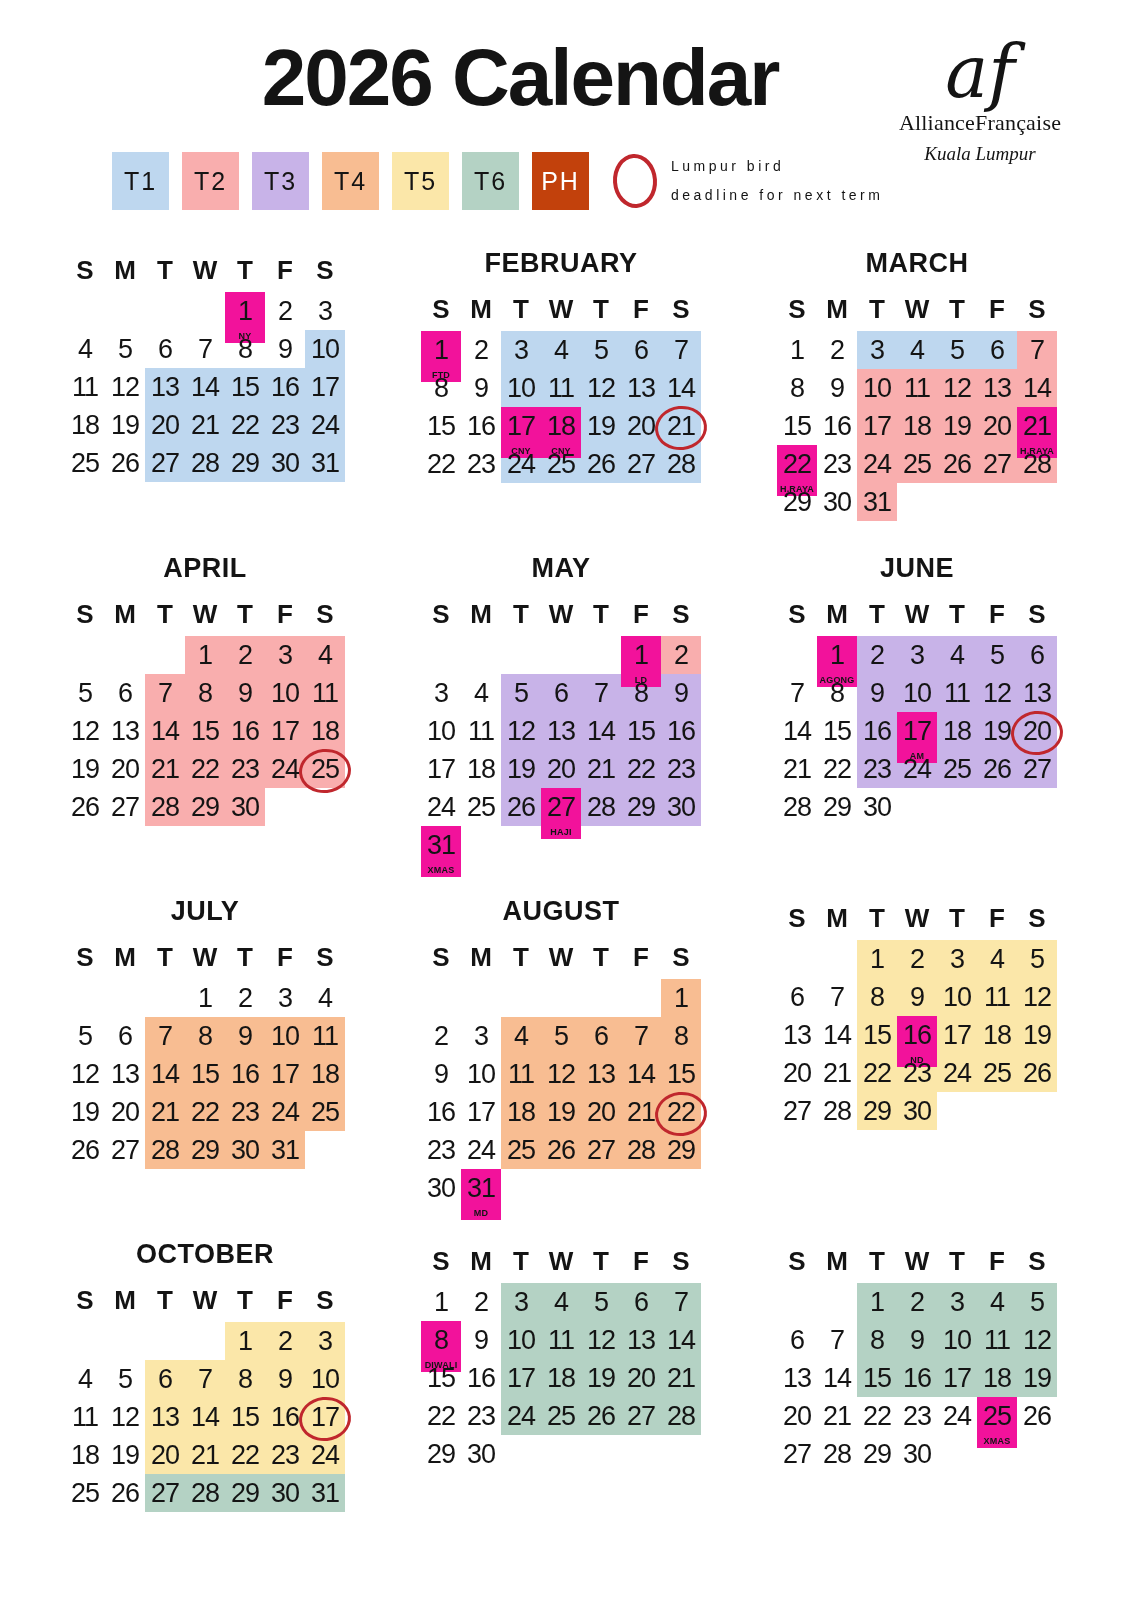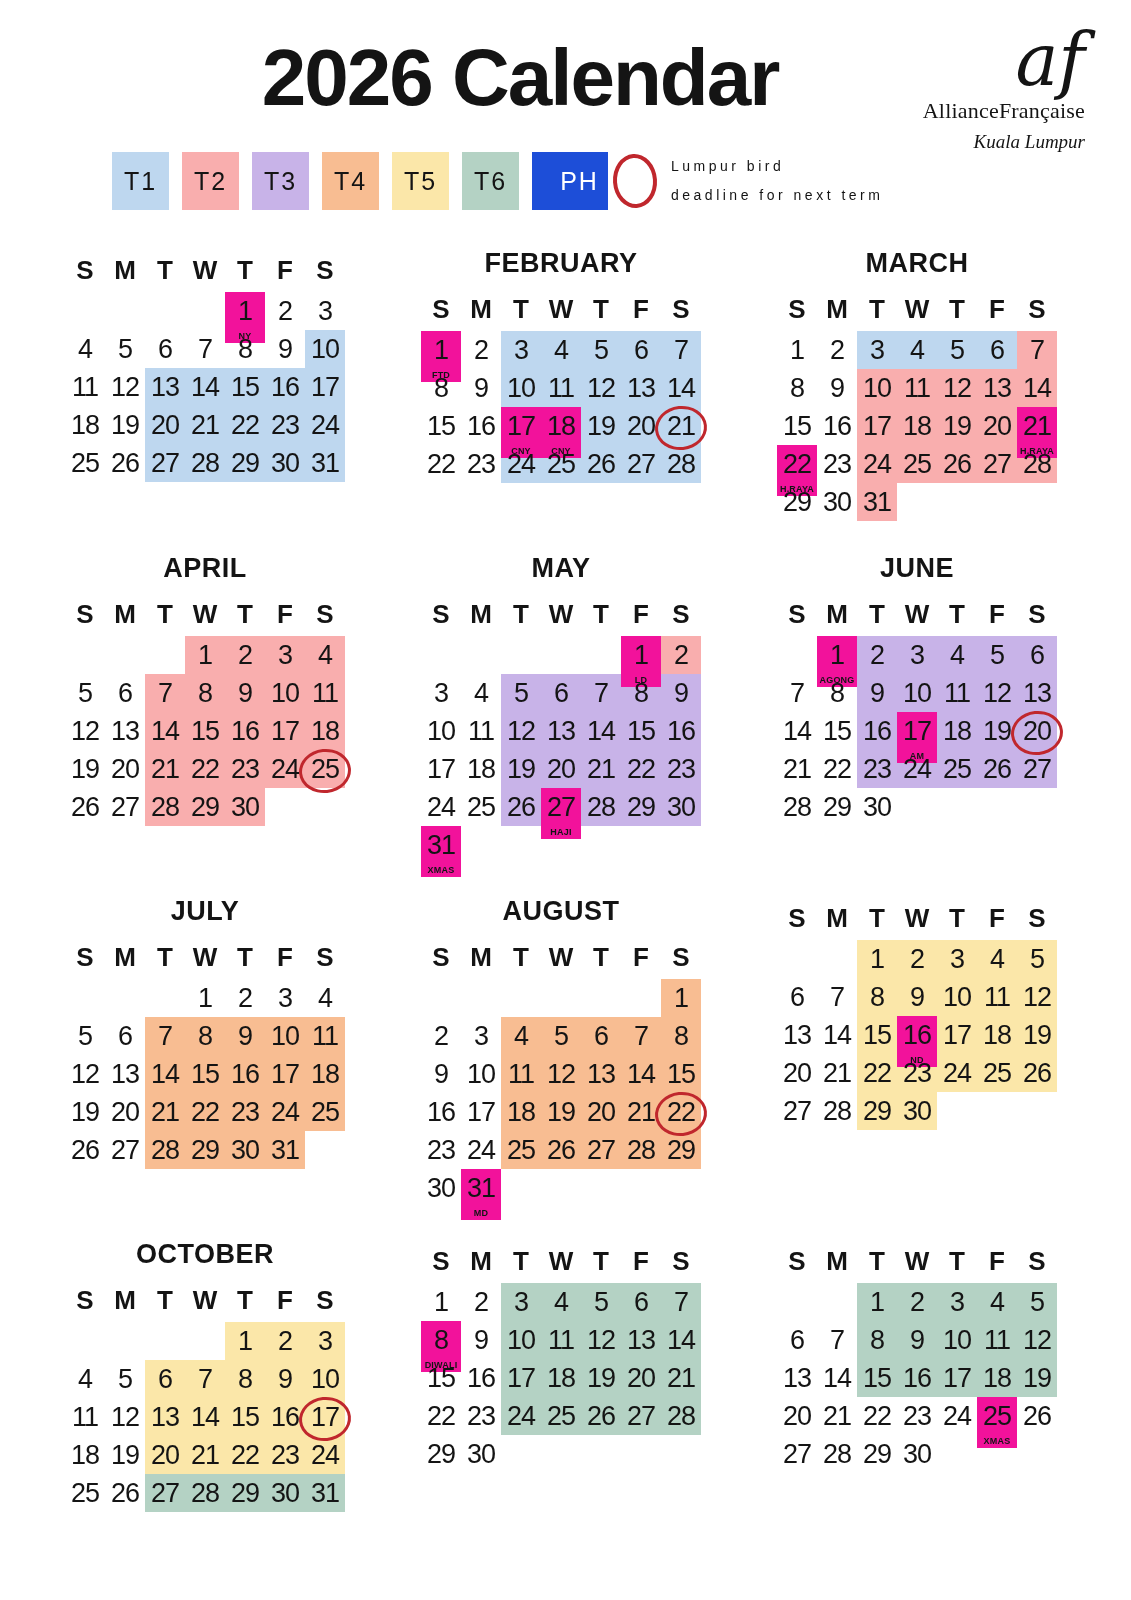--- a/index.html
+++ b/index.html
@@ -7,21 +7,21 @@
     width:1131px;height:1600px;background:#ffffff;
     font-family:"Liberation Sans",sans-serif;color:#141414;
     position:relative;overflow:hidden;
   }
   .header{position:relative;height:248px;}
   .title{
     position:absolute;top:36px;left:110px;width:820px;text-align:center;
     font-size:80px;font-weight:700;letter-spacing:-2px;line-height:1.05;
   }
   .logo{
-    position:absolute;top:26px;right:46px;width:210px;text-align:right;
+    position:absolute;top:38px;right:46px;width:210px;text-align:center;
     font-family:"Liberation Serif","DejaVu Serif",serif;
   }
   .logo-mark{display:block;font-family:"DejaVu Serif",serif;font-style:italic;font-size:72px;line-height:0.95;font-weight:400;}
   .logo-line1{display:block;font-size:22px;margin-top:4px;letter-spacing:0.2px;}
   .logo-line2{display:block;font-size:19px;font-style:italic;margin-top:7px;}
   .legend{position:absolute;top:152px;left:112px;display:flex;gap:13px;}
   .swatch{
     width:57px;height:58px;display:flex;align-items:center;justify-content:center;
     font-size:25px;letter-spacing:2px;font-weight:400;
   }
@@ -59,21 +59,21 @@
     <span class="logo-line1">AllianceFrançaise</span>
     <span class="logo-line2">Kuala Lumpur</span>
   </div>
   <div class="legend">
       <div class="swatch" style="background: rgb(190, 215, 239);">T1</div>
       <div class="swatch" style="background: rgb(249, 174, 174);">T2</div>
       <div class="swatch" style="background: rgb(200, 179, 232);">T3</div>
       <div class="swatch" style="background: rgb(248, 189, 146);">T4</div>
       <div class="swatch" style="background: rgb(251, 231, 169);">T5</div>
       <div class="swatch" style="background: rgb(180, 210, 196);">T6</div>
-      <div class="swatch" style="background: #1d4ed8; color: rgb(255, 255, 255); padding-left: 19px;">PH</div>
+      <div class="swatch" style="background: #c2410c; color: rgb(255, 255, 255);">PH</div>
     </div>
   <div class="earlybird">
     <span class="eb-circle" style="border-color: rgb(192, 39, 45);"></span>
     <span class="eb-text">
       <span>Lumpur bird</span><br>
       <span>deadline for next term</span>
     </span>
   </div>
 </div>
 

